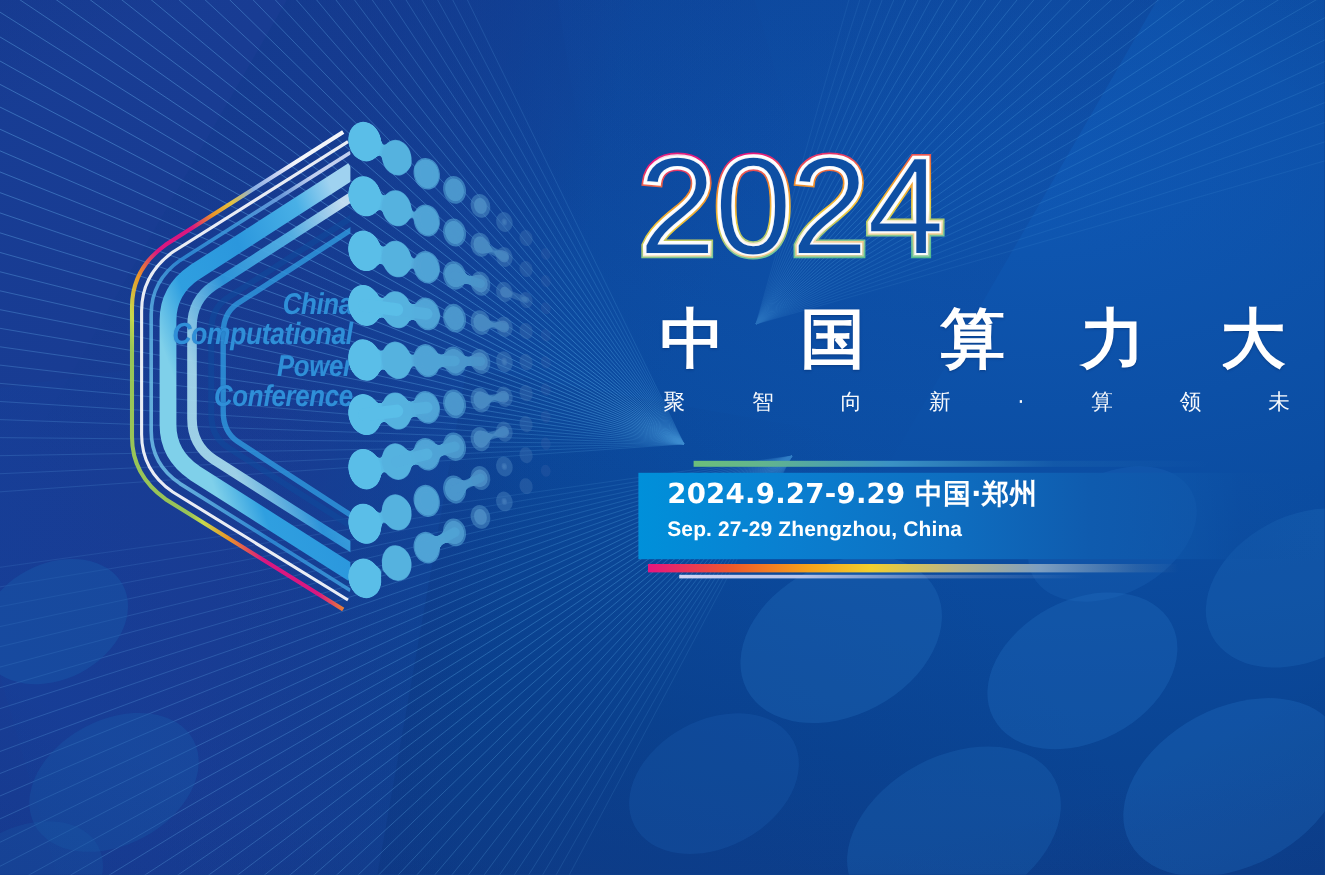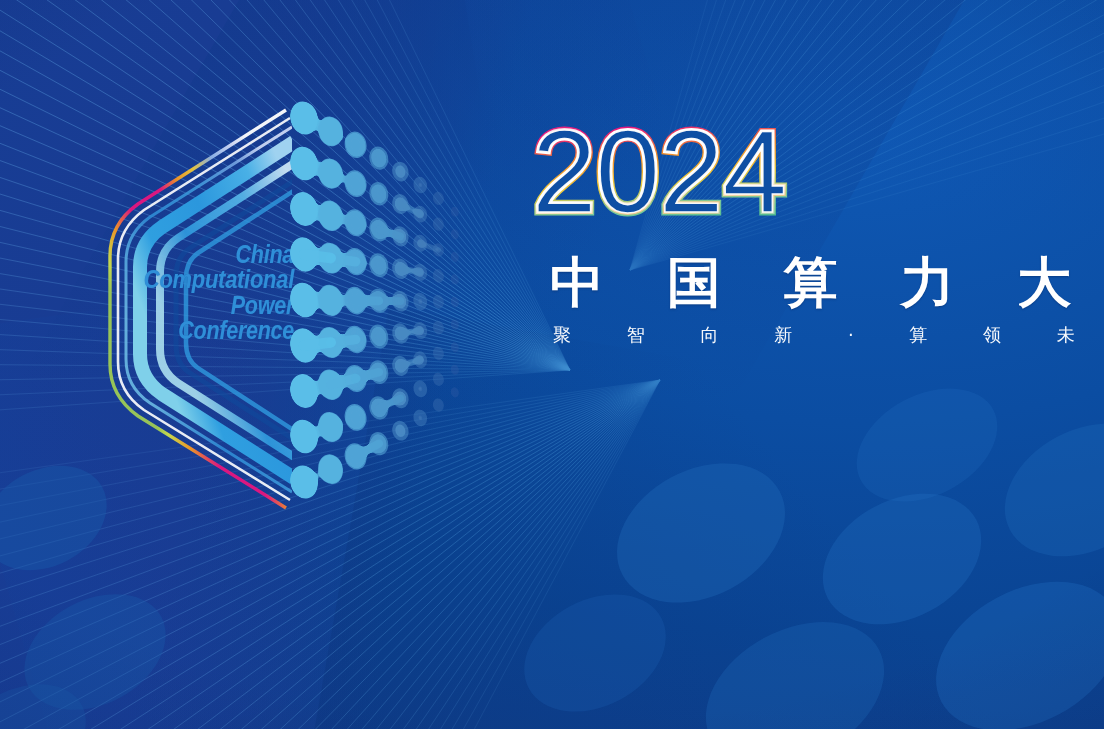--- a/index.html
+++ b/index.html
@@ -473,14 +473,24 @@
           <text x="0" y="88" font-family="'Liberation Sans','DejaVu Sans',sans-serif" font-size="116" font-weight="400" letter-spacing="-1" fill="#0e4fa4">2024</text>
           <text x="0" y="88" font-family="'Liberation Sans','DejaVu Sans',sans-serif" font-size="116" font-weight="400" letter-spacing="-1" fill="none" stroke="#ffffff" stroke-width="1.6" opacity=".95">2024</text>
         </g>
       </svg>
     </div>
 
     <div id="title-cn">中 国 算 力 大 会</div>
     <div id="subtitle-cn">聚 智 向 新 · 算 领 未 来</div>
   </div>
 
+  <div id="date-block">
+    <div id="accent-top"></div>
+    <div id="banner"></div>
+    <div id="banner-text">
+      <div id="date-cn">2024.9.27-9.29  中国·郑州</div>
+      <div id="date-en">Sep. 27-29  Zhengzhou, China</div>
+    </div>
+    <div id="accent-bottom"></div>
+    <div id="accent-bottom-thin"></div>
+  </div>
 
 </div>
 
 </body></html>

